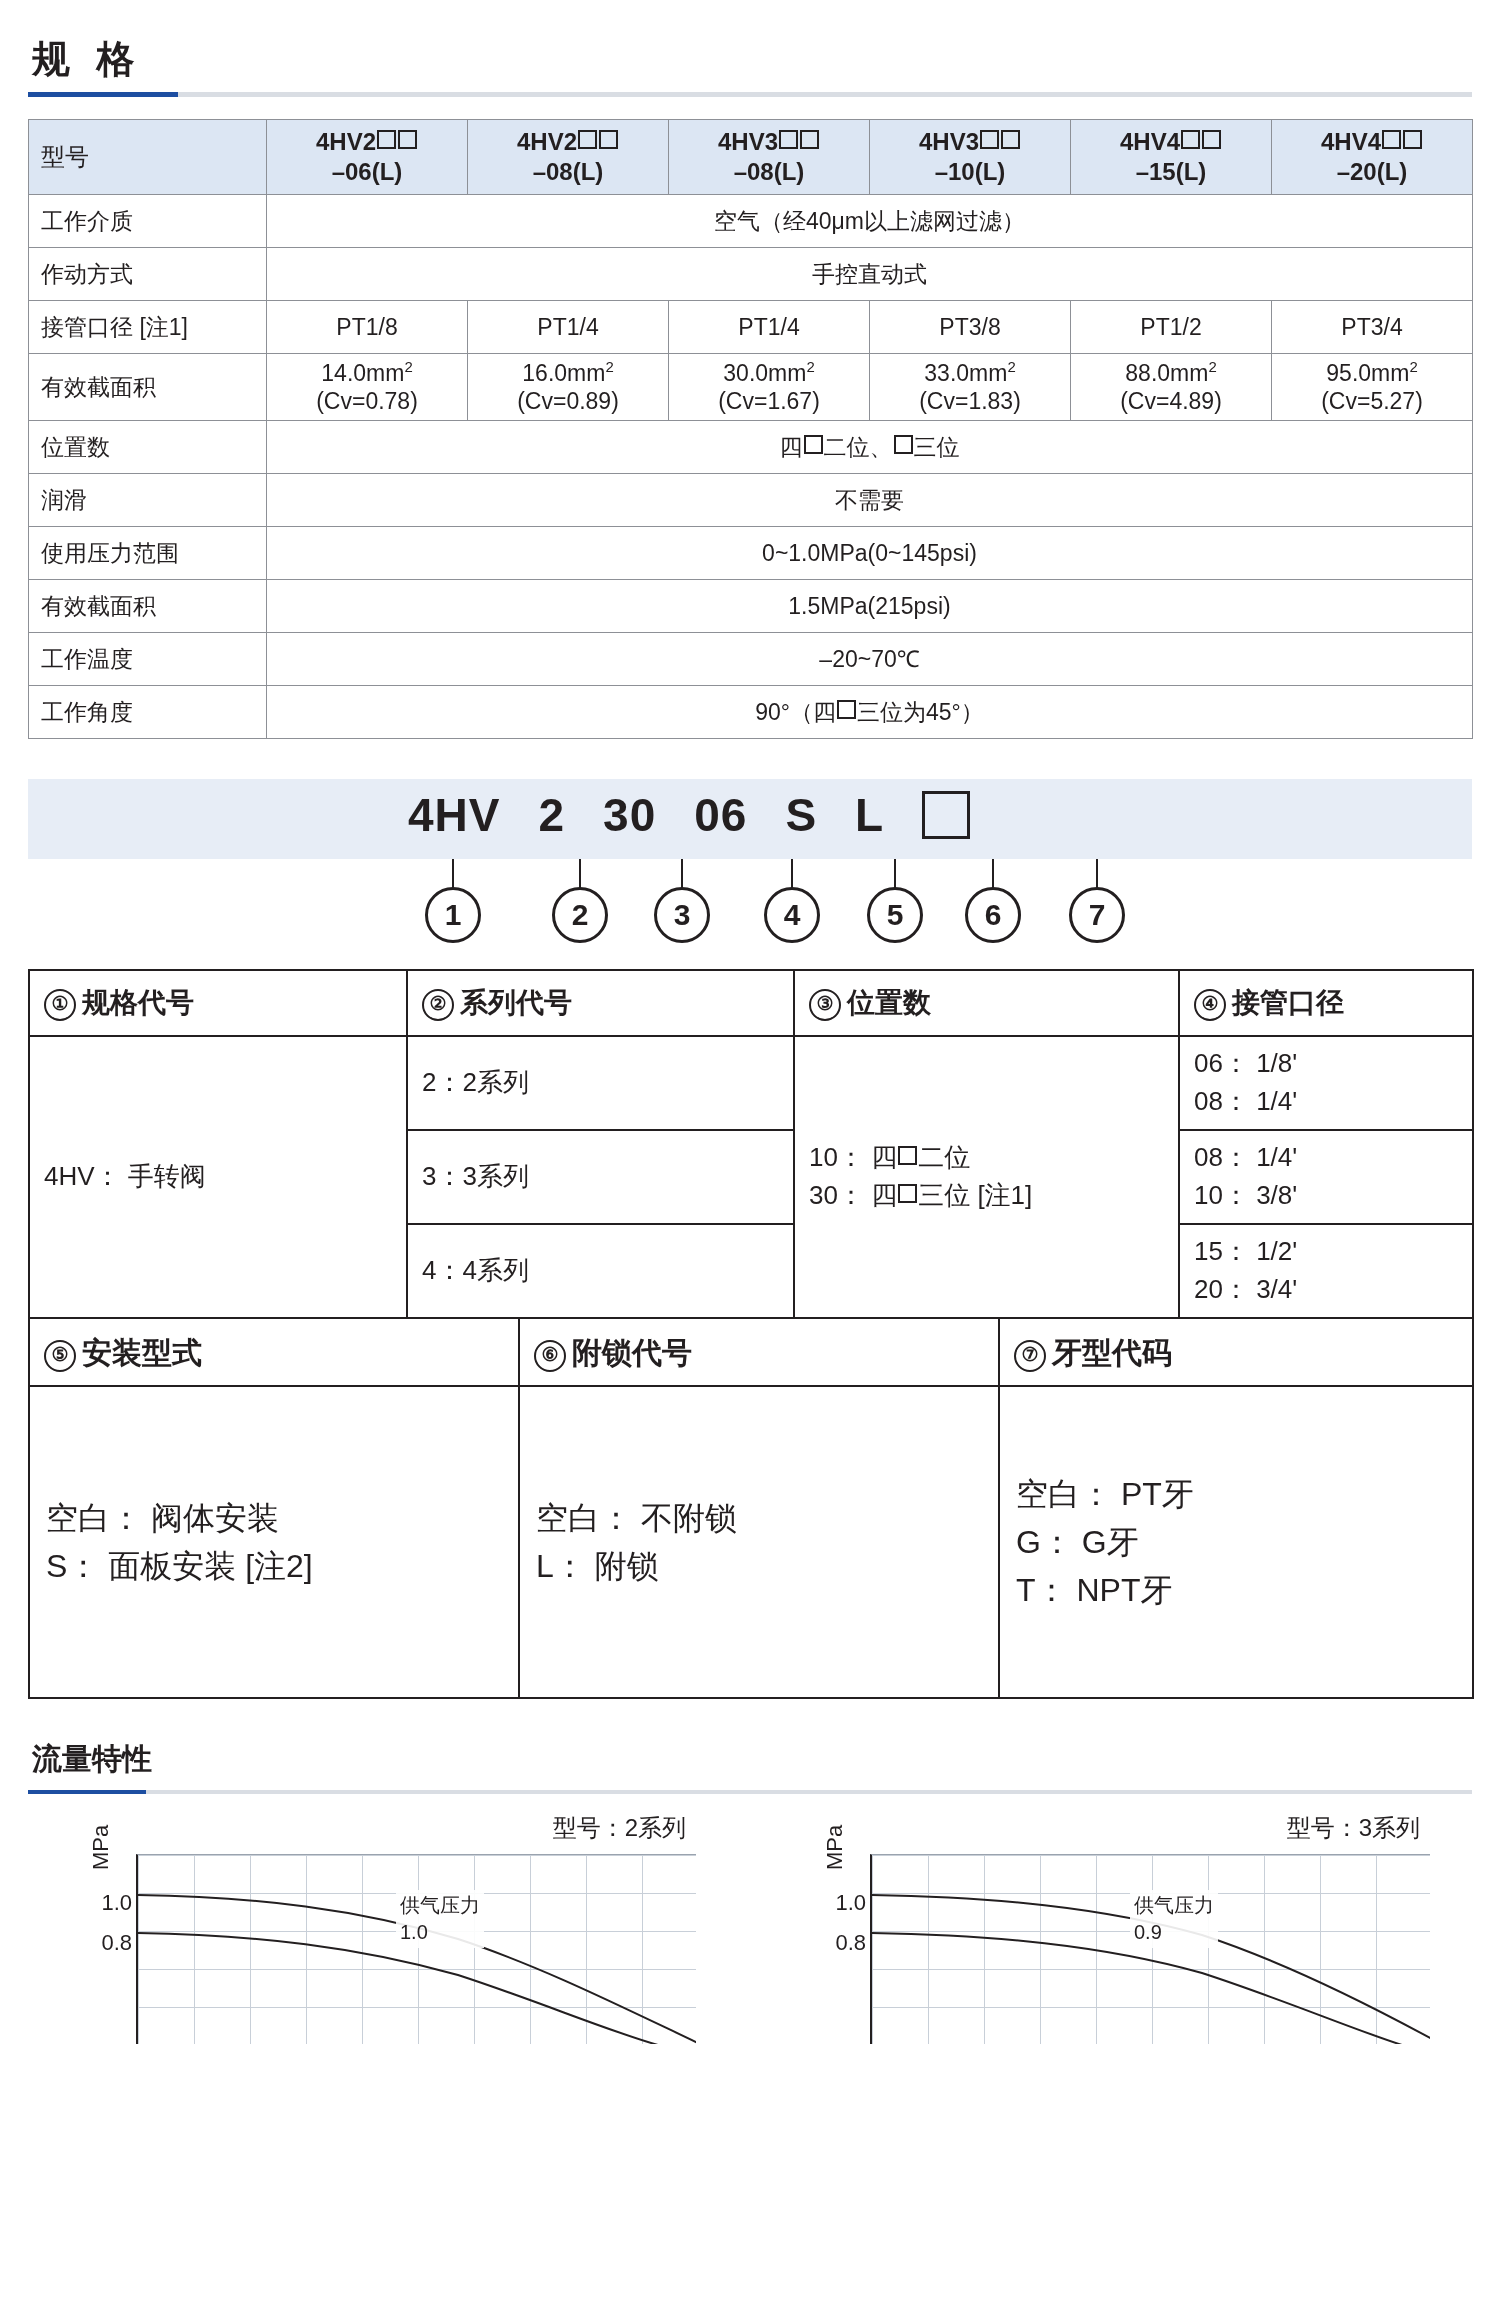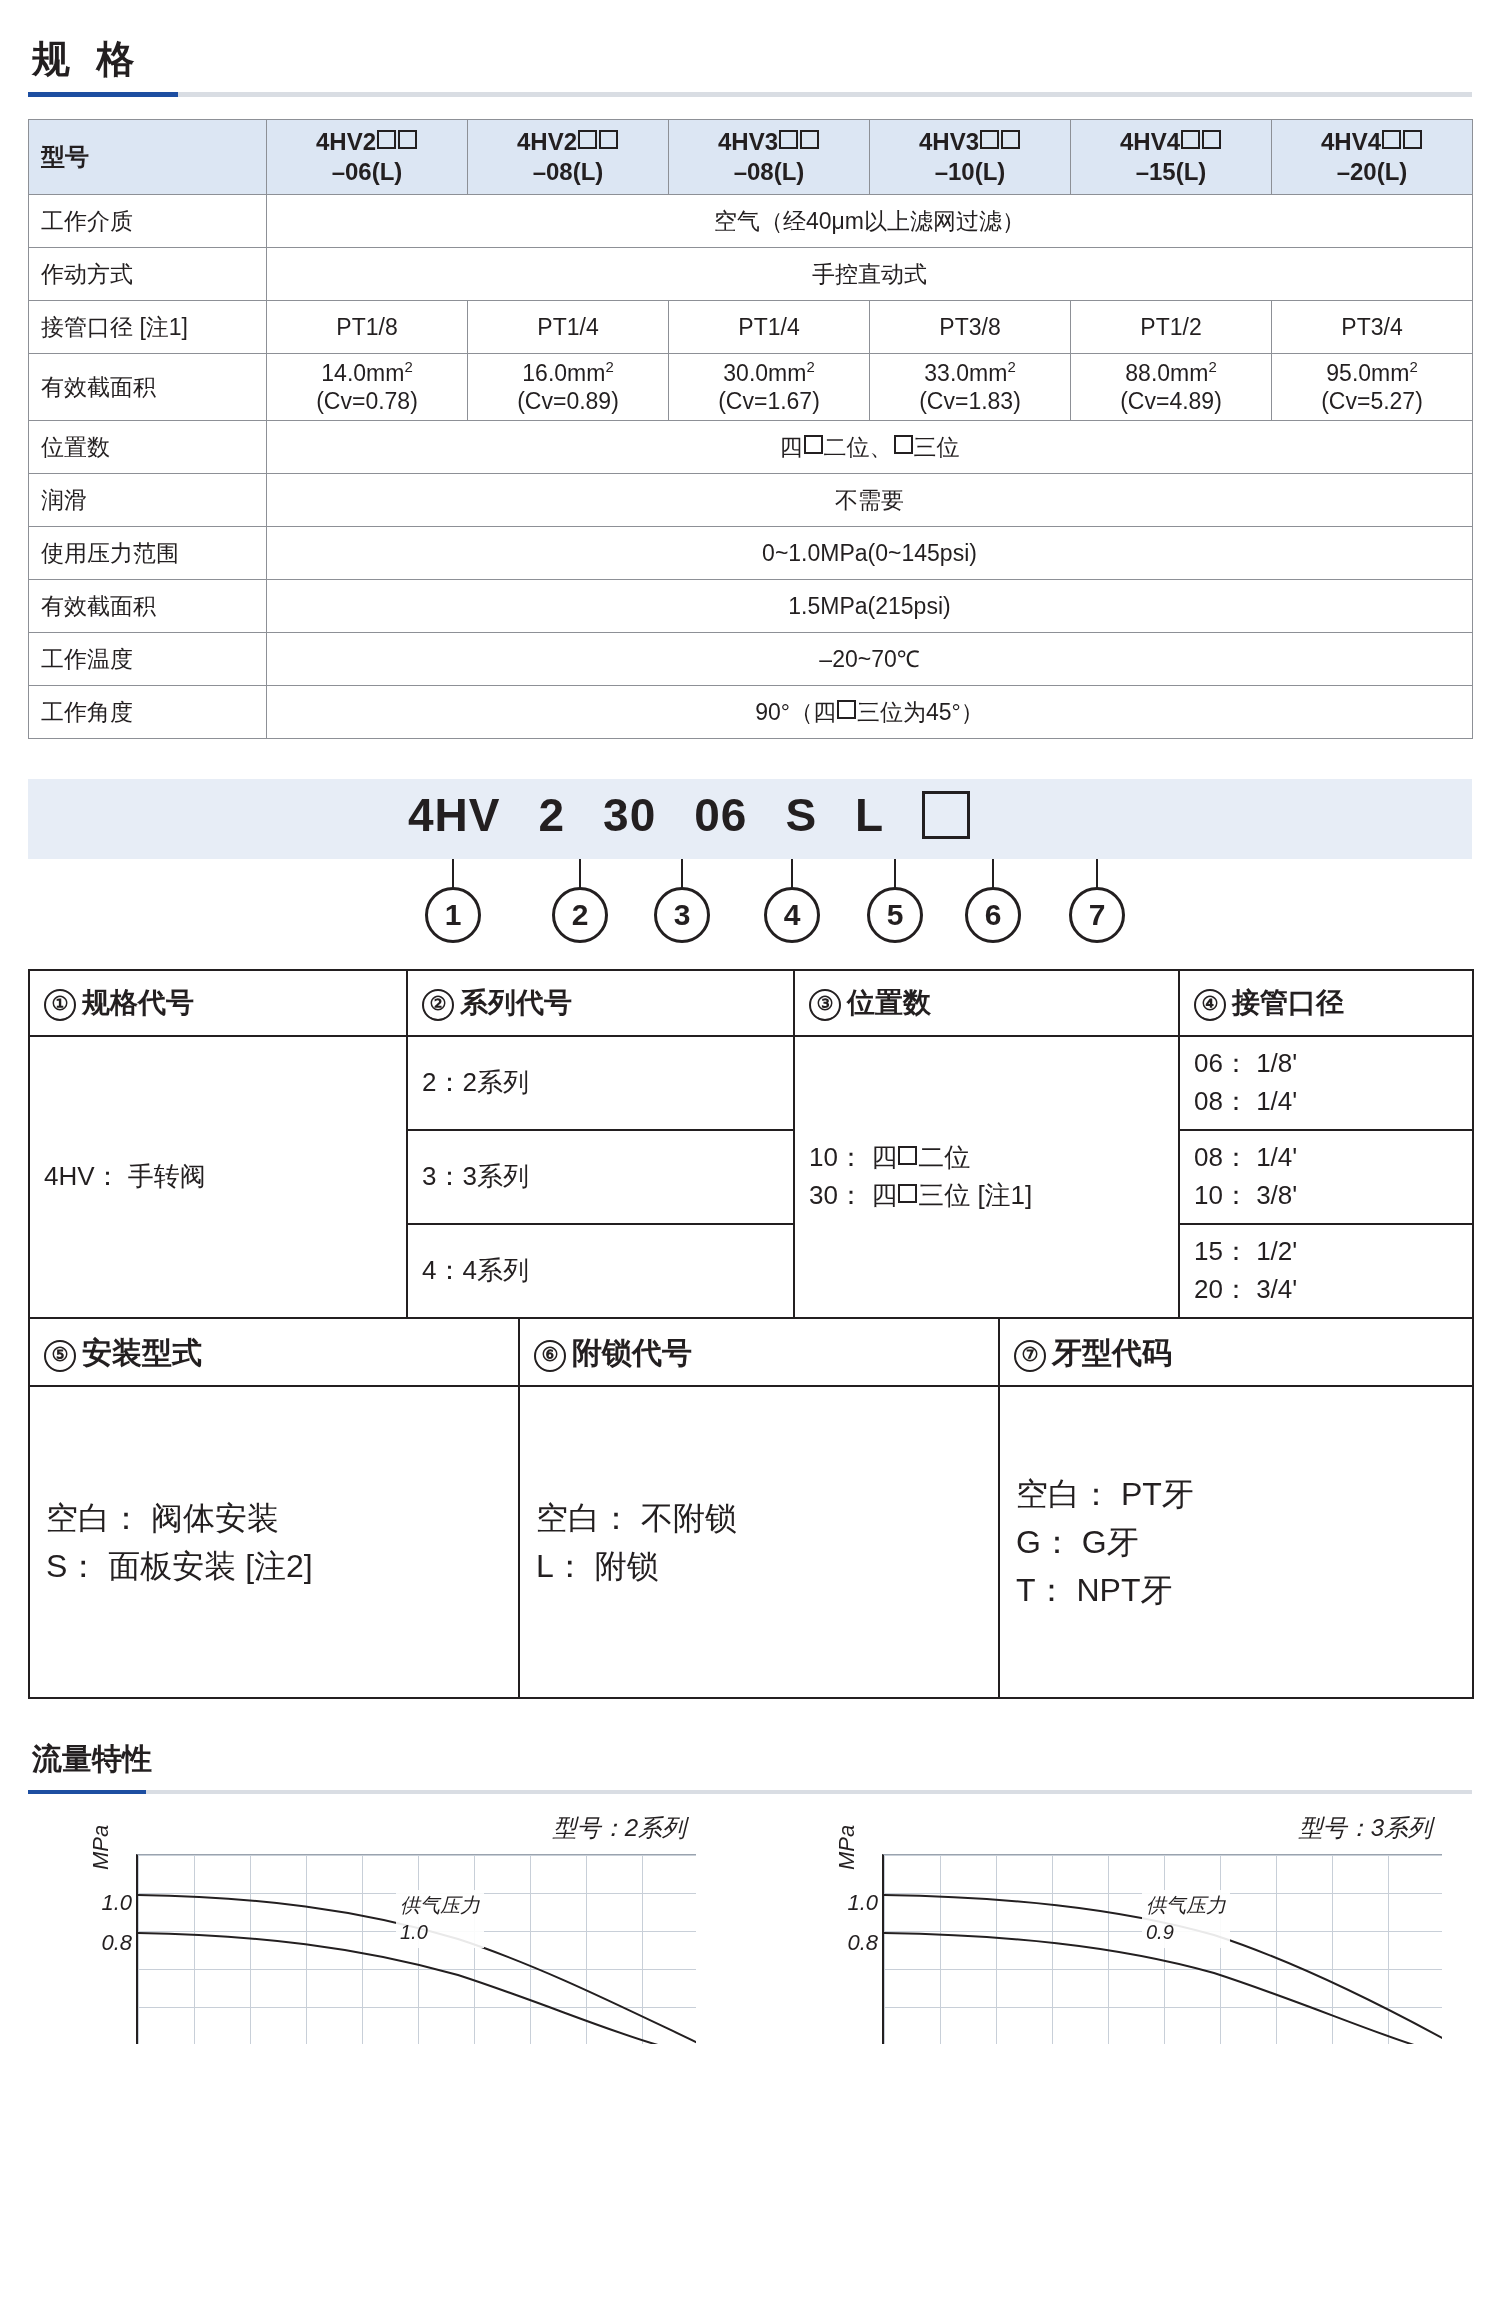--- a/index.html
+++ b/index.html
@@ -75,21 +75,21 @@
     padding-left: 12px;
     width: 238px;
   }
   table.spec tr.head td {
     background: #dce6f3;
     font-weight: bold;
     height: 66px;
     font-size: 24px;
   }
   table.spec tr.head td.rowhead {
-    font-weight: bold;
+    font-weight: normal;
   }
   .sq {
     display: inline-block;
     width: 15px;
     height: 15px;
     border: 2px solid #231f20;
     margin: 0 1px;
     vertical-align: 1px;
   }
   .sup {
@@ -242,22 +242,21 @@
   }
   .flow-head .rule-accent {
     position: absolute;
     left: 0; bottom: 0; height: 4px; width: 118px;
     background: #1d4ea1;
   }
 
   .charts {
     margin-top: 18px;
     display: flex;
-    gap: 48px;
-    font-style: italic;
+    gap: 36px;
   }
   .chart {
     position: relative;
     width: 698px;
     height: 230px;
   }
   .chart .chart-title {
     position: absolute;
     right: 40px;
     top: 0;

